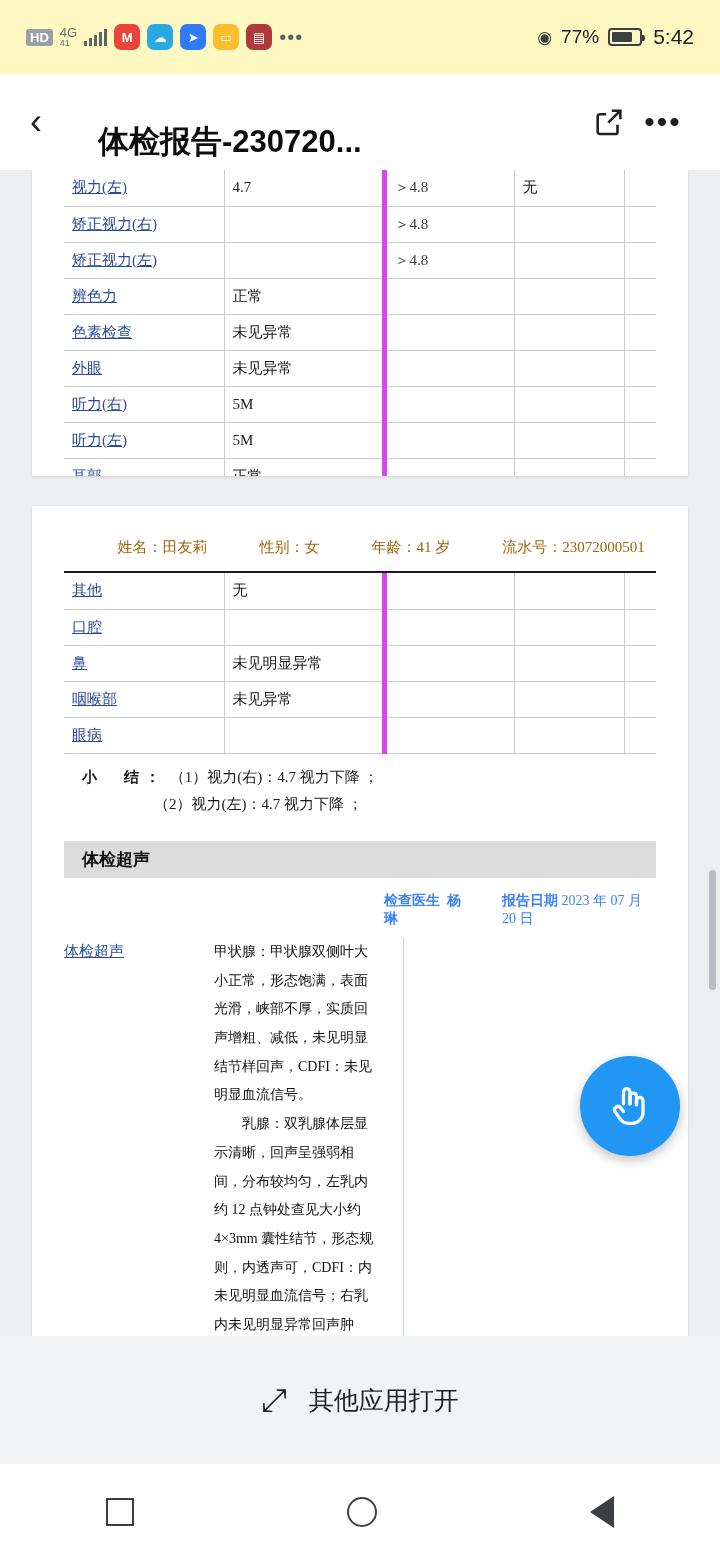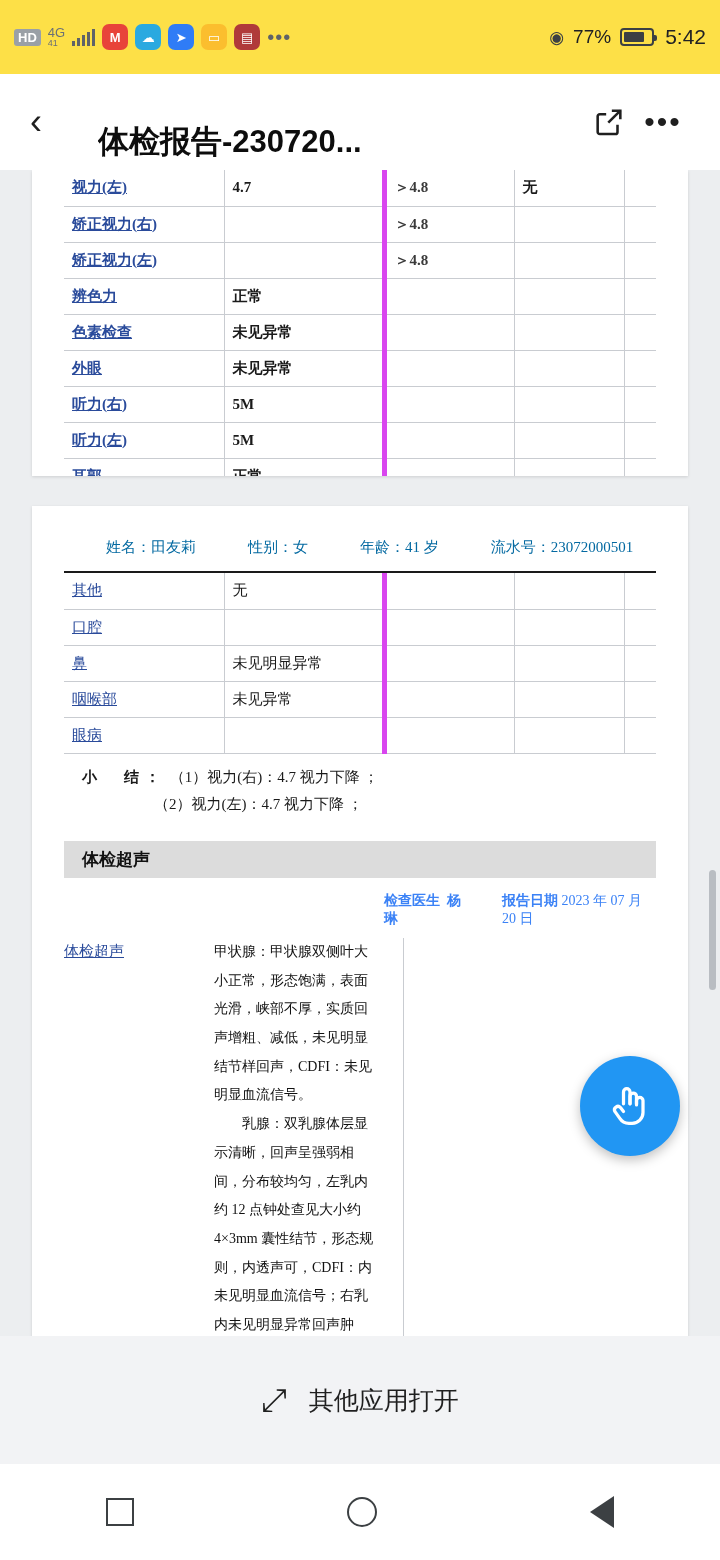--- a/index.html
+++ b/index.html
@@ -13,24 +13,24 @@
     position: relative;
     width: 720px; height: 1560px;
     background: #ffffff;
     display: flex;
     flex-direction: column;
   }
 
   
   .statusbar {
     height: 74px;
-    background: #fde047;
+    background: #fef9c3;
     display: flex;
     align-items: center;
-    padding: 0 14px;
+    padding: 0 26px;
     flex: 0 0 auto;
   }
   .sb-left { display: flex; align-items: center; gap: 7px; flex: 1 1 auto; }
   .sb-right { display: flex; align-items: center; gap: 9px; }
   .hd-badge {
     background: #9aa0a6; color: #fff; font-size: 13px; font-weight: bold;
     border-radius: 3px; padding: 2px 4px; line-height: 1;
   }
   .net4g { font-size: 11px; color: #6b7076; line-height: 1; text-align: left; }
   .net4g .g4 { font-size: 13px; display: block; }
@@ -83,41 +83,41 @@
 
   
   .viewer {
     position: relative; flex: 1 1 auto; background: #eceef0;
     overflow: hidden; padding: 0 32px;
   }
   .page {
     background: #fff; width: 100%; position: relative;
     box-shadow: 0 1px 3px rgba(0,0,0,.13);
   }
-  .page-1 { height: 306px; margin-top: 0; padding: 0 32px; overflow: hidden; font-weight: bold; }
+  .page-1 { height: 306px; margin-top: 0; padding: 0 32px; overflow: hidden; }
   .page-2 { margin-top: 30px; padding: 26px 32px 14px; }
 
   table.rows { width: 100%; border-collapse: collapse; table-layout: fixed; }
   table.rows td {
     border-bottom: 1px solid #c9ccd1;
     height: 36px; font-size: 15px; color: #1a1a1a;
     padding: 0 8px; vertical-align: middle;
     font-family: "Liberation Serif", serif;
   }
   table.rows td.lbl {
     width: 160px; color: #2a4b9b; text-decoration: underline;
   }
   table.rows td.v1 { width: 160px; border-left: 1px solid #c9ccd1; }
   table.rows td.v2 { width: 130px; border-left: 5px solid #d946ef; color: #3a3a3a; }
   table.rows td.v3 { width: 110px; border-left: 1px solid #c9ccd1; }
   table.rows td.v4 { border-left: 1px solid #c9ccd1; }
 
   .hdr-line {
-    display: flex; gap: 52px; font-size: 15px; color: #0369a1;
-    font-family: "Liberation Serif", serif; padding: 6px 0 14px 42px;
+    display: flex; gap: 52px; font-size: 15px; color: #a16207;
+    font-family: "Liberation Serif", serif; padding: 6px 0 14px 42px; justify-content: center;
   }
   .rule { height: 2px; background: #1a1a1a; margin-bottom: 0; }
 
   .summary {
     font-size: 15px; font-family: "Liberation Serif", serif; color: #1a1a1a;
     padding: 10px 0 0 18px; line-height: 1.85;
   }
   .summary b { letter-spacing: 6px; }
 
   .section-bar {

